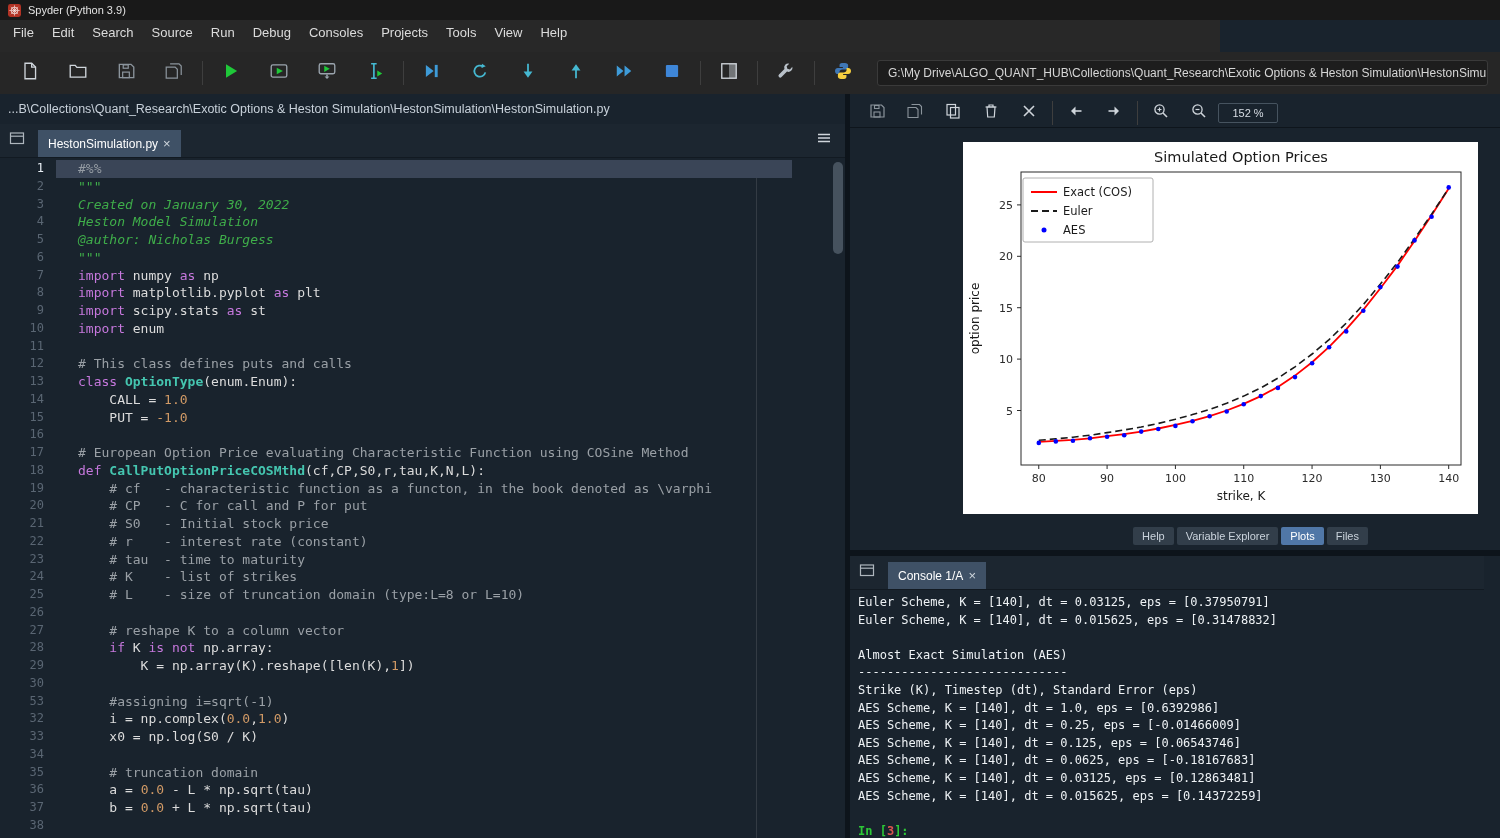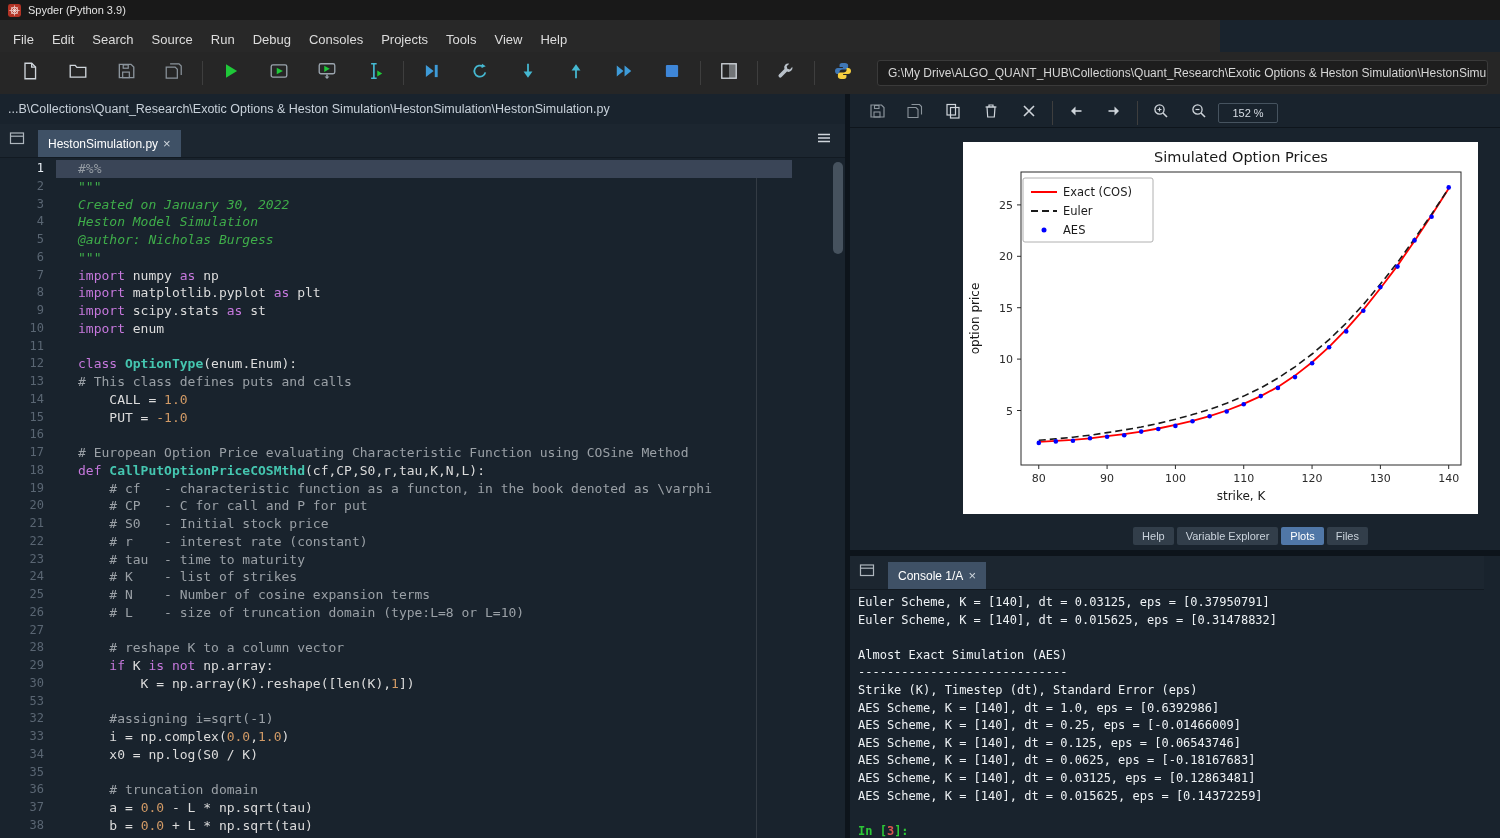--- a/index.html
+++ b/index.html
@@ -6,21 +6,21 @@
   html,body { width:1500px; height:838px; overflow:hidden; }
   body { position:relative; background:#19232d; font-family:"Liberation Sans",sans-serif; color:#d8dee5; }
 
   
   #titlebar { position:absolute; left:0; top:0; width:1500px; height:20px; background:#191919;
     display:flex; align-items:center; gap:7px; padding-left:8px; font-size:11px; color:#e2e2e2; }
   #titlebar .logo { width:13px; height:13px; display:inline-flex; }
   #titlebar .logo svg { width:13px; height:13px; }
 
   #menubar { position:absolute; left:0; top:20px; width:1220px; height:32px; background:#282828;
-    display:flex; align-items:flex-end; padding-left:4px; font-size:13px; color:#dcdcdc; }
+    display:flex; align-items:flex-start; padding-left:4px; font-size:13px; color:#dcdcdc; }
   .menu-item { padding:5px 9px; cursor:default; }
 
   #toolbar { position:absolute; left:0; top:52px; width:1500px; height:42px; background:#262626;
     display:flex; align-items:center; padding:0 6px; }
   #tb-icons { display:flex; align-items:center; }
   .tb-btn { width:30px; height:30px; margin:0 9px; display:flex; align-items:center; justify-content:center; }
   .tb-btn svg { width:20px; height:20px; }
   .tb-sep { width:1px; height:24px; background:#3e3e3e; margin:0 4px; }
   #pathbox { flex:1; height:26px; margin:0 6px 0 10px; background:#1d1d1d; border:1px solid #3a3a3a;
     border-radius:3px; font-size:12px; color:#d6d6d6; line-height:24px; padding:0 10px;
@@ -288,34 +288,33 @@
       <div class="code-line"><span class="tk-s">"""</span></div>
       <div class="code-line"><span class="tk-s">Created on January 30, 2022</span></div>
       <div class="code-line"><span class="tk-s">Heston Model Simulation</span></div>
       <div class="code-line"><span class="tk-s">@author: Nicholas Burgess</span></div>
       <div class="code-line"><span class="tk-s">"""</span></div>
       <div class="code-line"><span class="tk-k">import</span><span class="tk-t"> numpy </span><span class="tk-k">as</span><span class="tk-t"> np</span></div>
       <div class="code-line"><span class="tk-k">import</span><span class="tk-t"> matplotlib.pyplot </span><span class="tk-k">as</span><span class="tk-t"> plt</span></div>
       <div class="code-line"><span class="tk-k">import</span><span class="tk-t"> scipy.stats </span><span class="tk-k">as</span><span class="tk-t"> st</span></div>
       <div class="code-line"><span class="tk-k">import</span><span class="tk-t"> enum</span></div>
       <div class="code-line"></div>
+      <div class="code-line"><span class="tk-c"># This class defines puts and calls</span></div>
       <div class="code-line"><span class="tk-k">class</span><span class="tk-t"> </span><span class="tk-d">OptionType</span><span class="tk-t">(enum.Enum):</span></div>
-      <div class="code-line"><span class="tk-c"># This class defines puts and calls</span></div>
       <div class="code-line"><span class="tk-t">    CALL = </span><span class="tk-n">1.0</span></div>
       <div class="code-line"><span class="tk-t">    PUT = </span><span class="tk-n">-1.0</span></div>
       <div class="code-line"></div>
       <div class="code-line"><span class="tk-c"># European Option Price evaluating Characteristic Function using COSine Method</span></div>
       <div class="code-line"><span class="tk-k">def</span><span class="tk-t"> </span><span class="tk-d">CallPutOptionPriceCOSMthd</span><span class="tk-t">(cf,CP,S0,r,tau,K,N,L):</span></div>
       <div class="code-line"><span class="tk-c">    # cf   - characteristic function as a functon, in the book denoted as \varphi</span></div>
       <div class="code-line"><span class="tk-c">    # CP   - C for call and P for put</span></div>
       <div class="code-line"><span class="tk-c">    # S0   - Initial stock price</span></div>
       <div class="code-line"><span class="tk-c">    # r    - interest rate (constant)</span></div>
       <div class="code-line"><span class="tk-c">    # tau  - time to maturity</span></div>
       <div class="code-line"><span class="tk-c">    # K    - list of strikes</span></div>
-      <div class="code-line"><span class="tk-c">    # N    - Number of cosine expansion terms</span></div>
       <div class="code-line"><span class="tk-c">    # L    - size of truncation domain (type:L=8 or L=10)</span></div>
       <div class="code-line"></div>
       <div class="code-line"><span class="tk-c">    # reshape K to a column vector</span></div>
       <div class="code-line"><span class="tk-t">    </span><span class="tk-k">if</span><span class="tk-t"> K </span><span class="tk-k">is</span><span class="tk-t"> </span><span class="tk-k">not</span><span class="tk-t"> np.array:</span></div>
       <div class="code-line"><span class="tk-t">        K = np.array(K).reshape([len(K),</span><span class="tk-n">1</span><span class="tk-t">])</span></div>
       <div class="code-line"></div>
       <div class="code-line"><span class="tk-c">    #assigning i=sqrt(-1)</span></div>
       <div class="code-line"><span class="tk-t">    i = np.complex(</span><span class="tk-n">0.0</span><span class="tk-t">,</span><span class="tk-n">1.0</span><span class="tk-t">)</span></div>
       <div class="code-line"><span class="tk-t">    x0 = np.log(S0 / K)</span></div>
       <div class="code-line"></div>

